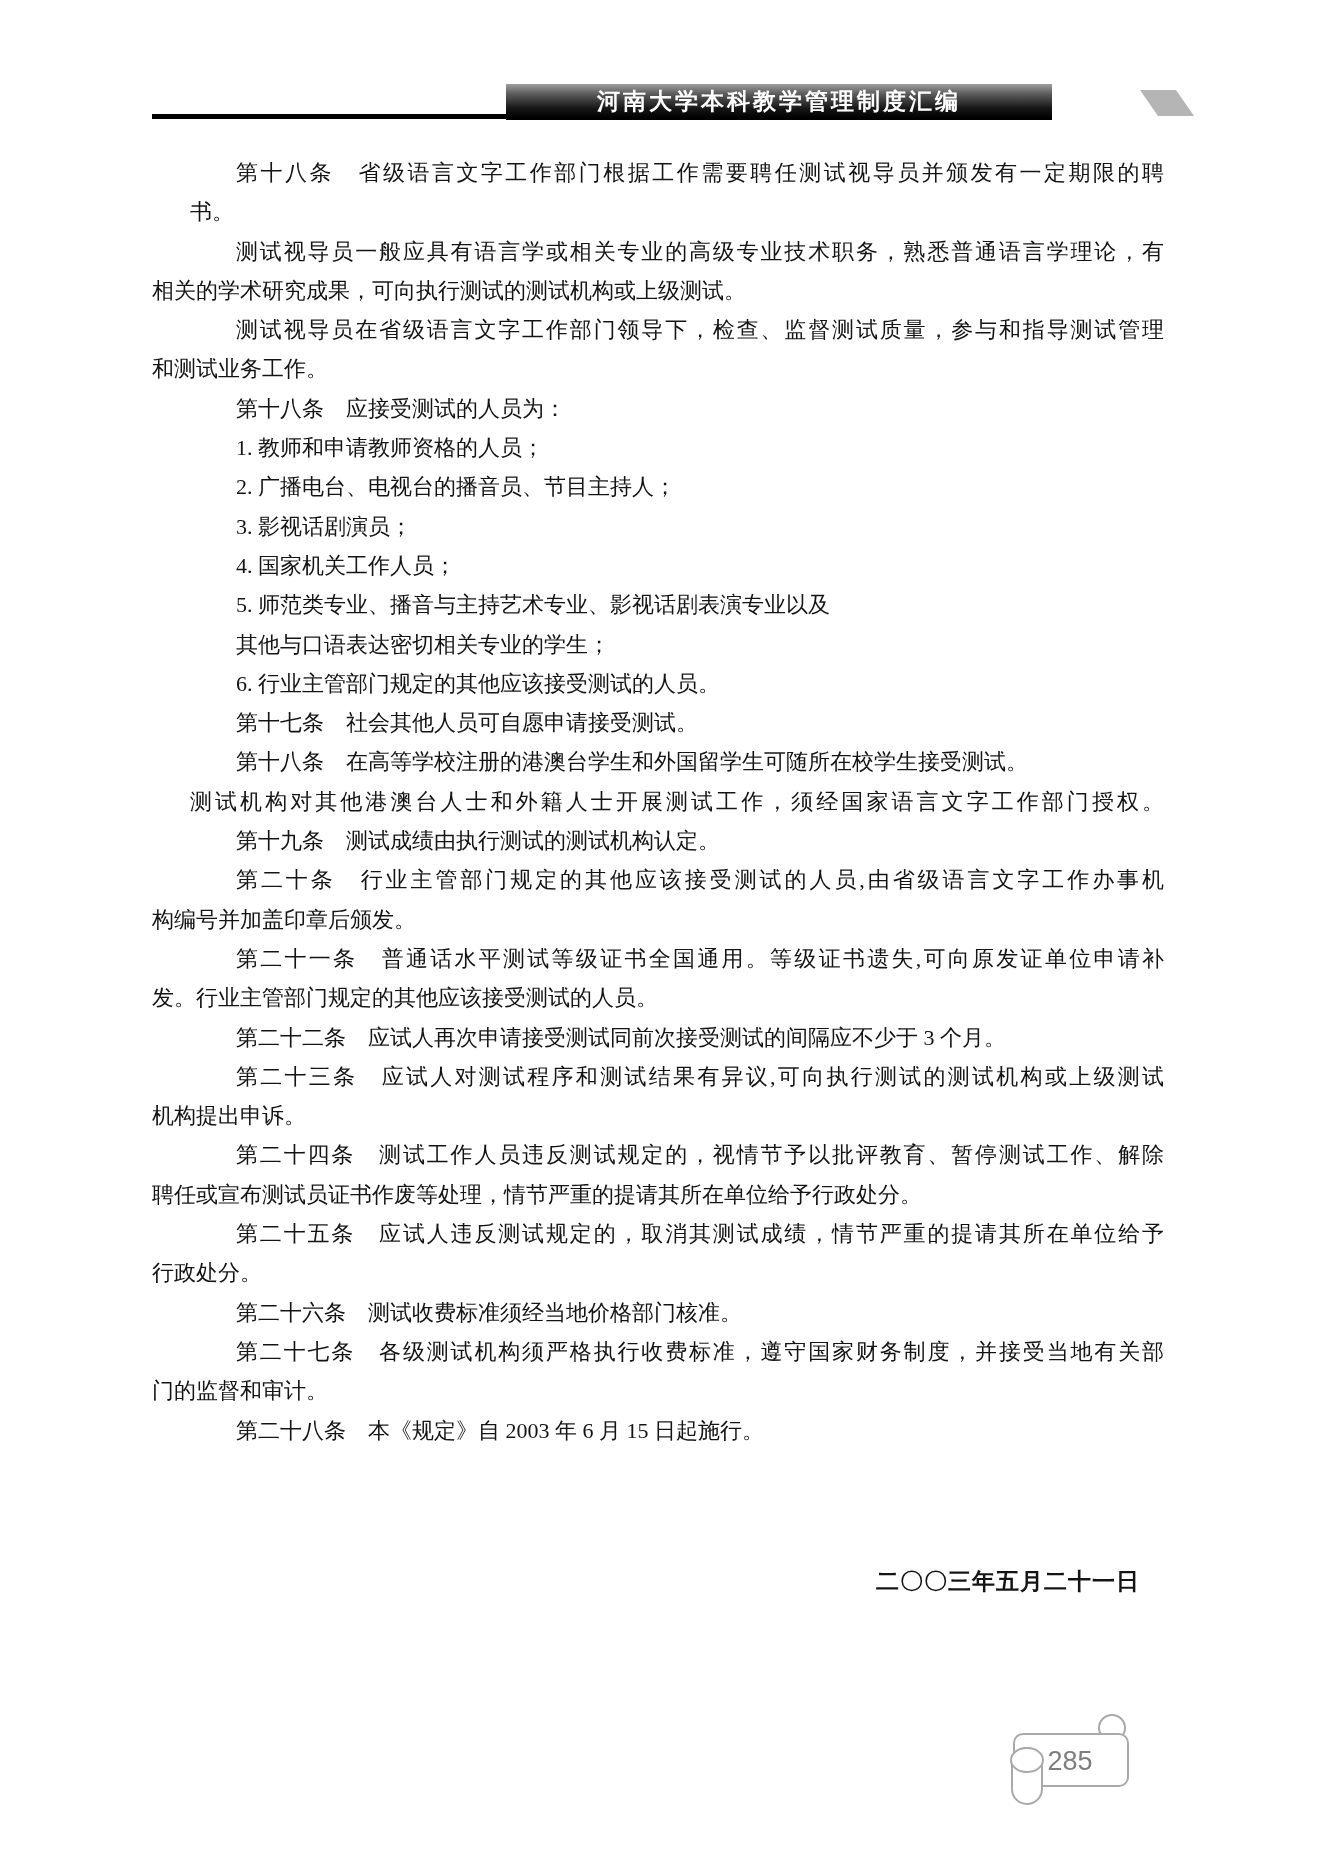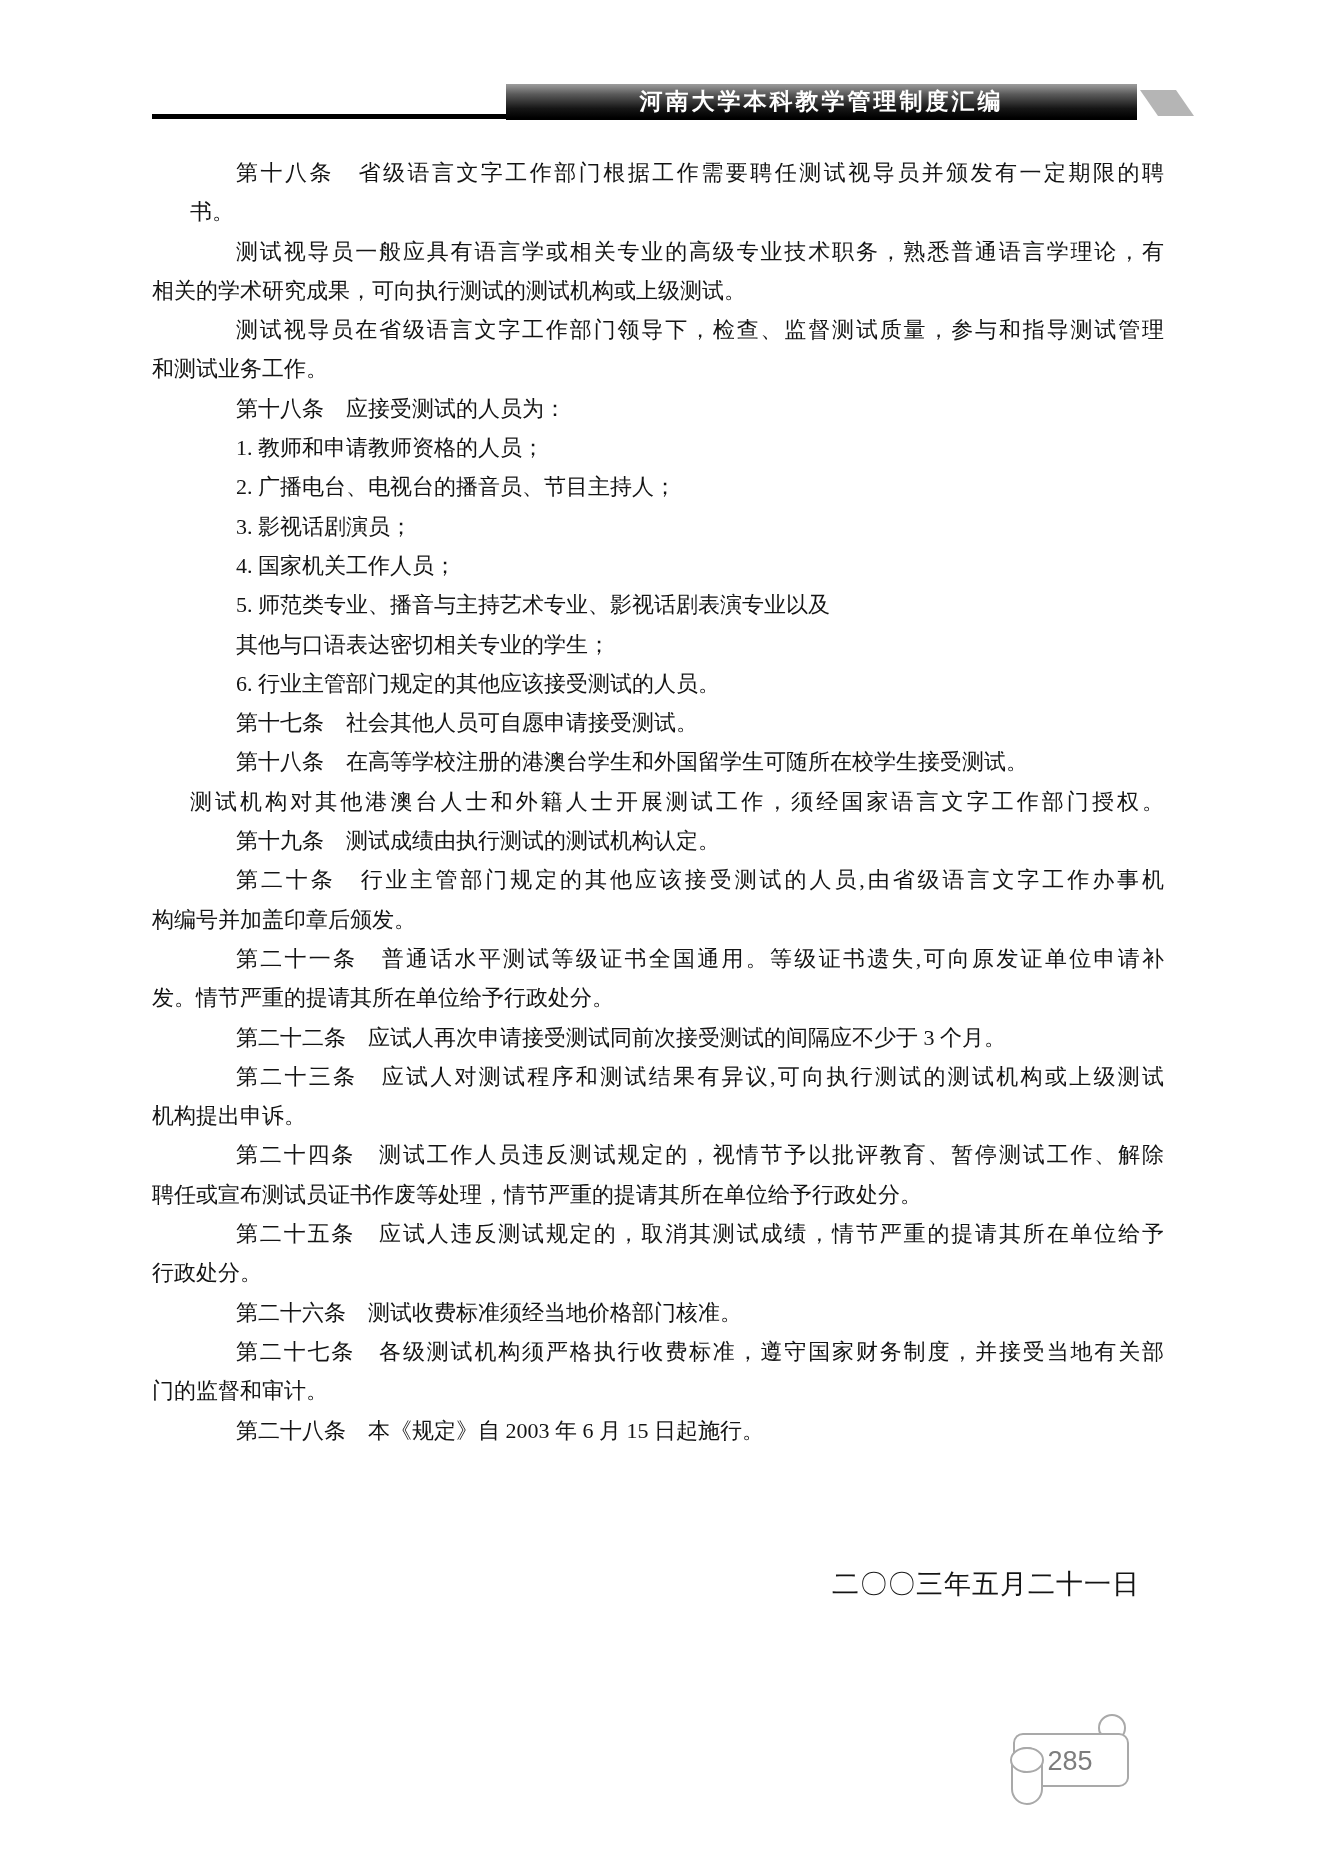--- a/index.html
+++ b/index.html
@@ -9,21 +9,21 @@
     height:1871px;
     background:#ffffff;
     overflow:hidden;
     font-family:"Liberation Serif","DejaVu Serif",serif;
     color:#141414;
   }
   
   .banner{
     position:absolute;
     left:506px; top:84px;
-    width:631px; height:34px;
+    width:546px; height:34px;
     background:linear-gradient(180deg,#9e9e9e 0%,#5a5a5a 30%,#161616 72%,#000 100%);
     border-bottom:2px solid #000;
     display:flex; align-items:center; justify-content:center;
   }
   .banner .banner-title{
     color:#ffffff;
     font-weight:bold;
     font-size:23px;
     letter-spacing:3px;
     white-space:nowrap;
@@ -63,23 +63,24 @@
     overflow:hidden;
   }
   
   .date-line{
     position:absolute;
     left:152px; top:1566px;
     width:1012px;
     box-sizing:border-box;
     padding-right:24px;
     text-align:right;
-    font-size:27px;
+    font-size:23px;
     letter-spacing:1px;
     color:#141414;
+    font-weight:bold;
   }
   
   .page-scroll{
     position:absolute;
     left:1000px; top:1706px;
     width:140px; height:105px;
   }
   .page-scroll text{
     font-family:"Liberation Sans","DejaVu Sans",sans-serif;
   }
@@ -112,21 +113,21 @@
       <div class="line ind">5. 师范类专业、播音与主持艺术专业、影视话剧表演专业以及</div>
       <div class="line ind">其他与口语表达密切相关专业的学生；</div>
       <div class="line ind">6. 行业主管部门规定的其他应该接受测试的人员。</div>
       <div class="line ind">第十七条　社会其他人员可自愿申请接受测试。</div>
       <div class="line ind">第十八条　在高等学校注册的港澳台学生和外国留学生可随所在校学生接受测试。</div>
       <div class="line half fill">测试机构对其他港澳台人士和外籍人士开展测试工作，须经国家语言文字工作部门授权。</div>
       <div class="line ind">第十九条　测试成绩由执行测试的测试机构认定。</div>
       <div class="line ind fill">第二十条　行业主管部门规定的其他应该接受测试的人员,由省级语言文字工作办事机</div>
       <div class="line">构编号并加盖印章后颁发。</div>
       <div class="line ind fill">第二十一条　普通话水平测试等级证书全国通用。等级证书遗失,可向原发证单位申请补</div>
-      <div class="line">发。情节严重的提请其所在单位给予行政处分。</div>
+      <div class="line">发。行业主管部门规定的其他应该接受测试的人员。</div>
       <div class="line ind">第二十二条　应试人再次申请接受测试同前次接受测试的间隔应不少于 3 个月。</div>
       <div class="line ind fill">第二十三条　应试人对测试程序和测试结果有异议,可向执行测试的测试机构或上级测试</div>
       <div class="line">机构提出申诉。</div>
       <div class="line ind fill">第二十四条　测试工作人员违反测试规定的，视情节予以批评教育、暂停测试工作、解除</div>
       <div class="line">聘任或宣布测试员证书作废等处理，情节严重的提请其所在单位给予行政处分。</div>
       <div class="line ind fill">第二十五条　应试人违反测试规定的，取消其测试成绩，情节严重的提请其所在单位给予</div>
       <div class="line">行政处分。</div>
       <div class="line ind">第二十六条　测试收费标准须经当地价格部门核准。</div>
       <div class="line ind fill">第二十七条　各级测试机构须严格执行收费标准，遵守国家财务制度，并接受当地有关部</div>
       <div class="line">门的监督和审计。</div>

